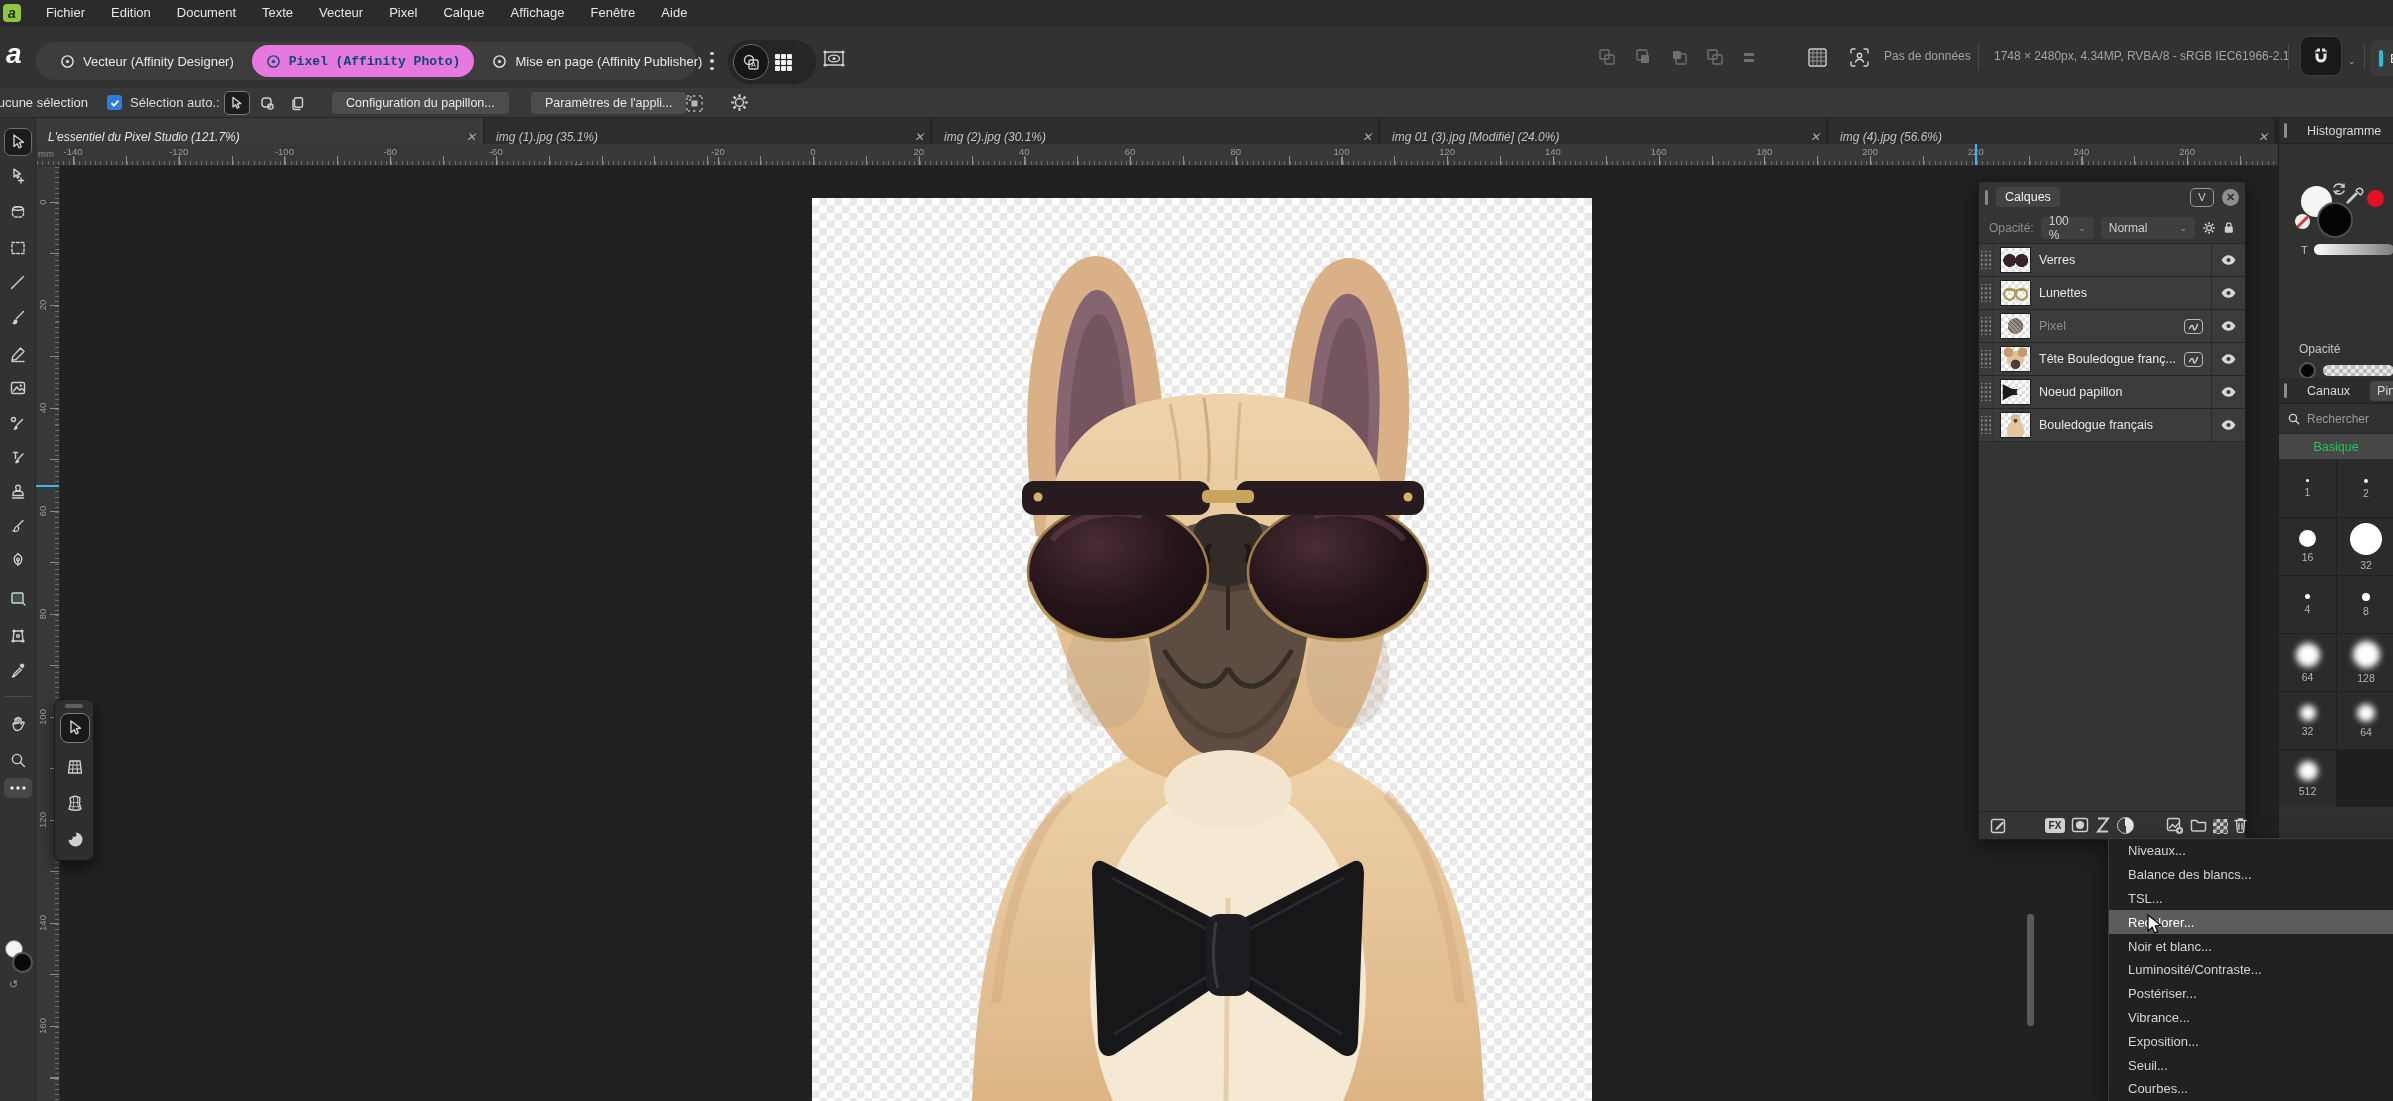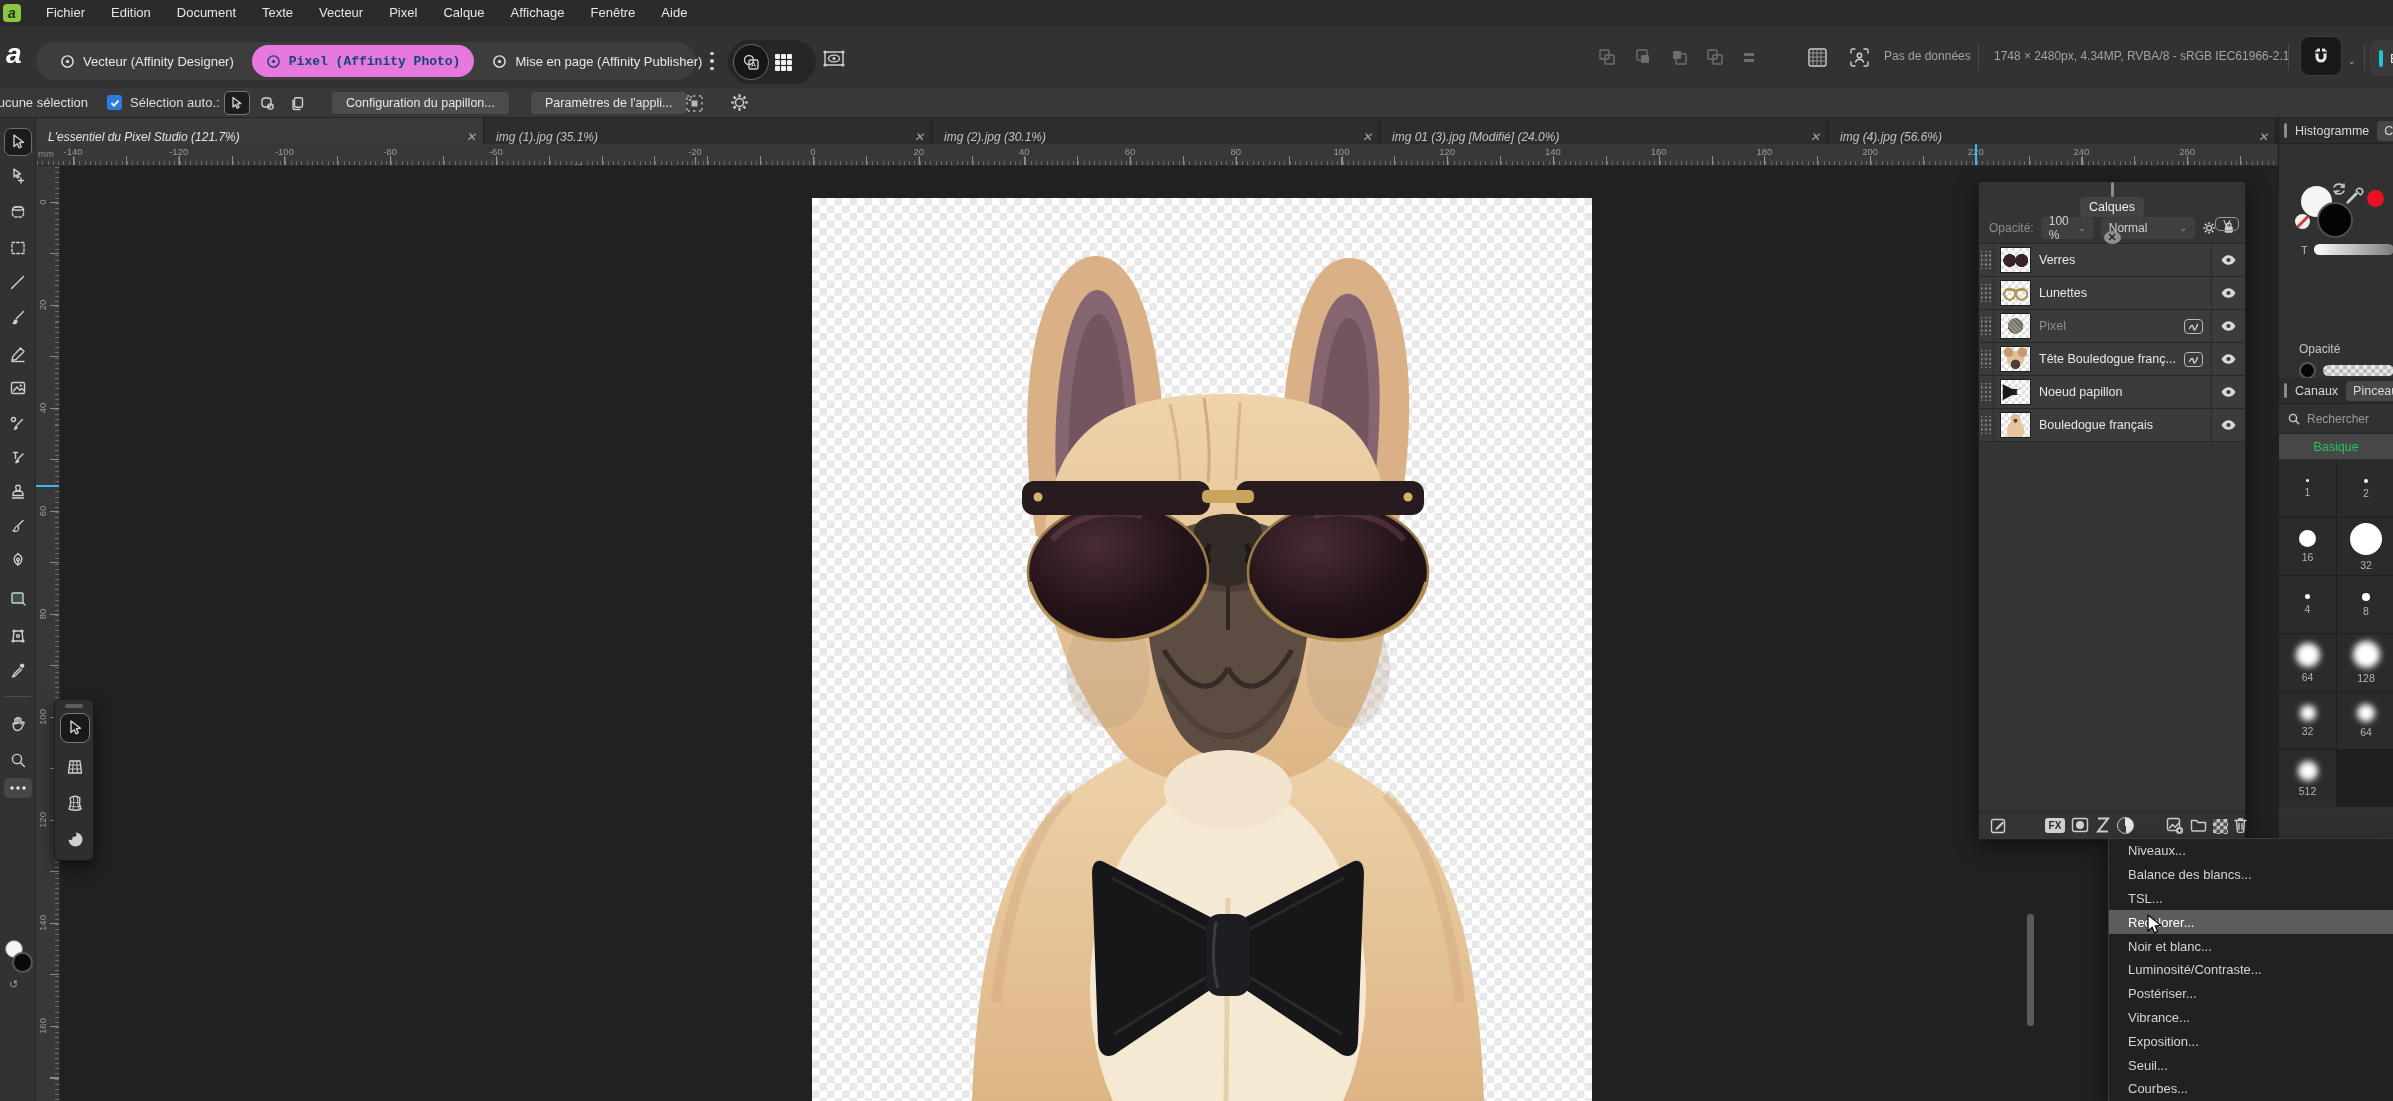--- a/index.html
+++ b/index.html
@@ -124,21 +124,21 @@
   .flyout .handle { position:absolute; left:50%; top:4px; transform:translateX(-50%);
     width:18px; height:4px; border-radius:2px; background:#5e5e5e; }
   .fly-btn { position:absolute; left:5px; width:30px; height:30px; border-radius:8px;
     display:flex; align-items:center; justify-content:center; }
   .fly-btn[data-active="true"] { background:#191919; border:1px solid #7a7a7a; }
 
   
   .sidecol { position:absolute; left:2278px; top:118px; width:115px; height:983px; background:#313131;
     border-left:1px solid #1f1f1f; }
   .ptabs { position:relative; height:26px; background:#2c2c2c; border-bottom:1px solid #222;
-    display:flex; align-items:center; gap:8px; padding-left:5px; }
+    display:flex; align-items:center; gap:20px; padding-left:5px; }
   .grip-v { width:3px; height:15px; border-radius:2px; background:#8a8a8a; flex:none; }
   .ptab { font-size:12.5px; color:#d8d8d8; white-space:nowrap; }
   .ptab[data-active="true"] { background:#474747; border-radius:4px; padding:3px 7px; }
   .swatch-wrap { position:relative; height:234px; }
   .sw-white { position:absolute; left:22px; top:42px; width:31px; height:31px; border-radius:50%; background:#f5f5f5; }
   .sw-black { position:absolute; left:38px; top:58px; width:36px; height:36px; border-radius:50%;
     background:#050505; border:2px solid #4e4e4e; }
   .sw-none { position:absolute; left:16px; top:70px; width:15px; height:15px; border-radius:50%;
     background:#eee; overflow:hidden; }
   .sw-none::after { content:''; position:absolute; left:6px; top:-2px; width:3px; height:20px;
@@ -165,22 +165,22 @@
     background:#1f1f1f; }
   .brush-cell { background:#2b2b2b; display:flex; flex-direction:column; align-items:center;
     justify-content:center; gap:4px; }
   .brush-dot { width:var(--d,10px); height:var(--d,10px); border-radius:50%; background:#fff; flex:none; }
   .brush-cell[data-type="soft"] .brush-dot { filter:blur(3px); }
   .brush-cell .blabel { font-size:10.5px; color:#b4b4b4; }
 
   
   .layers-panel { position:absolute; left:1978px; top:181px; width:268px; height:659px;
     background:#343434; border:1px solid #1d1d1d; box-shadow:0 6px 18px rgba(0,0,0,.5); }
-  .lp-header { position:relative; height:30px; display:flex; align-items:center; gap:0;
-    padding:0 6px;flex-direction:column; }
+  .lp-header { position:relative; height:30px; display:flex; align-items:center; gap:8px;
+    padding:0 6px; }
   .lp-title { background:#434343; border-radius:4px; padding:3px 9px; font-size:12.5px; color:#f0f0f0; }
   .lp-vbtn { margin-left:auto; width:24px; height:19px; border:1.4px solid #9a9a9a; border-radius:5px;
     color:#cfcfcf; font-size:11px; display:flex; align-items:center; justify-content:center; }
   .lp-close { width:17px; height:17px; border-radius:50%; background:#8f8f8f; color:#2c2c2c;
     font-size:11px; font-weight:bold; display:flex; align-items:center; justify-content:center; }
   .lp-controls { height:32px; display:flex; align-items:center; gap:7px; padding:0 10px;
     border-bottom:1px solid #272727; }
   .lp-oplabel { color:#8d8d8d; font-size:12px; }
   .lp-dd { background:#3f3f3f; border-radius:4px; height:22px; display:flex; align-items:center;
     padding:0 8px; gap:0; font-size:12px; color:#cfcfcf; }
@@ -470,21 +470,21 @@
     <div class="ticks"></div>
     <div class="corner-mm">mm</div>
     <div>
 
     <div class="hlab" style="left: 37px;">-140</div>
         <div class="hlab" style="left: 142.71px;">-120</div>
         <div class="hlab" style="left: 248.42px;">-100</div>
         <div class="hlab" style="left: 354.13px;">-80</div>
         <div class="hlab" style="left: 459.84px;">-60</div>
         <div class="hlab" style="left: 540px; margin-top: 15px;">-40</div>
-        <div class="hlab" style="left: 659px;">-20</div>
+        <div class="hlab" style="left: 682px;">-20</div>
         <div class="hlab" style="left: 776.97px;">0</div>
         <div class="hlab" style="left: 882.68px;">20</div>
         <div class="hlab" style="left: 988.39px;">40</div>
         <div class="hlab" style="left: 1094.1px;">60</div>
         <div class="hlab" style="left: 1199.81px;">80</div>
         <div class="hlab" style="left: 1305.52px;">100</div>
         <div class="hlab" style="left: 1411.23px;">120</div>
         <div class="hlab" style="left: 1516.94px;">140</div>
         <div class="hlab" style="left: 1622.65px;">160</div>
         <div class="hlab" style="left: 1728.36px;">180</div>

